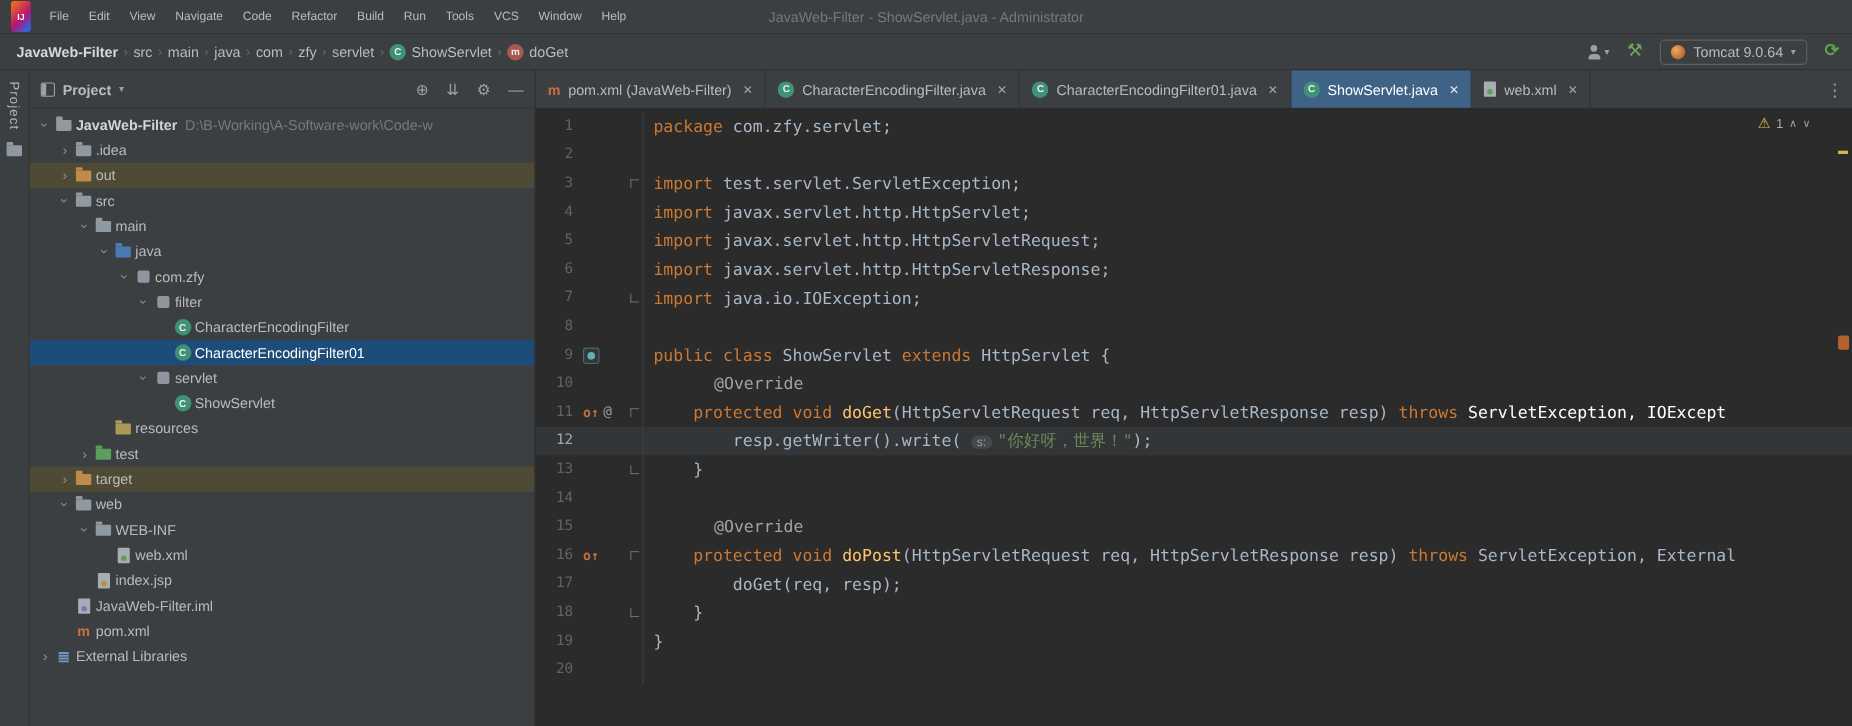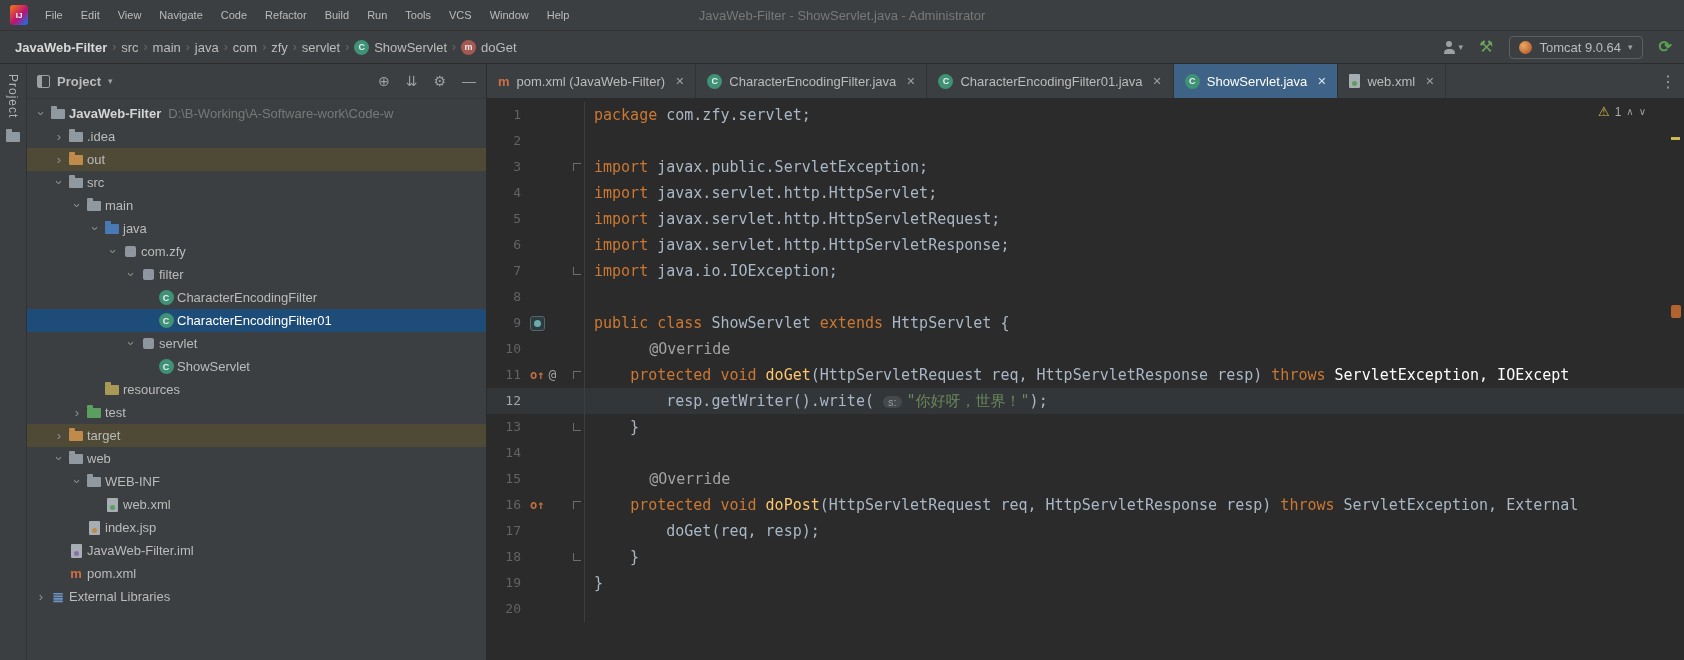--- a/index.html
+++ b/index.html
@@ -2,21 +2,21 @@
 <html><head>
 <meta charset="utf-8">
 <style>
   * { margin:0; padding:0; box-sizing:border-box; }
   html,body { width:1684px; height:660px; overflow:hidden; background:#3c3f41;
               font-family:"Liberation Sans", sans-serif; }
   .app { width:1684px; height:660px; display:flex; flex-direction:column; background:#3c3f41; }
 
   
   .titlebar { height:30px; flex:none; display:flex; align-items:center; padding:0 10px; position:relative; background:#3c3f41; }
-  .logo { width:18px; height:20px; border-radius:3px; margin-right:8px;
+  .logo { width:18px; height:28px; border-radius:3px; margin-right:8px;
           background:linear-gradient(135deg,#f97a12,#b91372 55%,#087cfa); color:#fff;
           font-size:8px; font-weight:bold; display:inline-flex; align-items:center; justify-content:center; }
   .menus { display:flex; align-items:center; }
   .menu-item { color:#bbbbbb; font-size:11px; padding:3px 9px; border-radius:3px; cursor:default; white-space:nowrap; }
   .win-title { position:absolute; left:50%; transform:translateX(-50%); color:#787878; font-size:13px; white-space:nowrap; }
 
   
   .navbar { height:34px; flex:none; display:flex; align-items:center; padding:0 12px;
             background:#3c3f41; border-top:1px solid #323232; border-bottom:1px solid #2b2b2b; }
   .crumbs { display:flex; align-items:center; font-size:13px; color:#bbbbbb; white-space:nowrap; overflow:hidden; }
@@ -463,21 +463,21 @@
               <div class="gut"></div>
               <div class="fold"></div>
               <div class="code"></div>
             </div>
             <div class="line">
               <div class="ln">3</div>
               <div class="gut"></div>
               <div class="fold">
                 <span class="fm fm-start"></span>
               </div>
-              <div class="code"><span class="tk-kw">import</span><span class="tk-pl"> javax.public.ServletException;</span></div>
+              <div class="code"><span class="tk-kw">import</span><span class="tk-pl"> test.servlet.ServletException;</span></div>
             </div>
             <div class="line">
               <div class="ln">4</div>
               <div class="gut"></div>
               <div class="fold"></div>
               <div class="code"><span class="tk-kw">import</span><span class="tk-pl"> javax.servlet.http.HttpServlet;</span></div>
             </div>
             <div class="line">
               <div class="ln">5</div>
               <div class="gut"></div>

